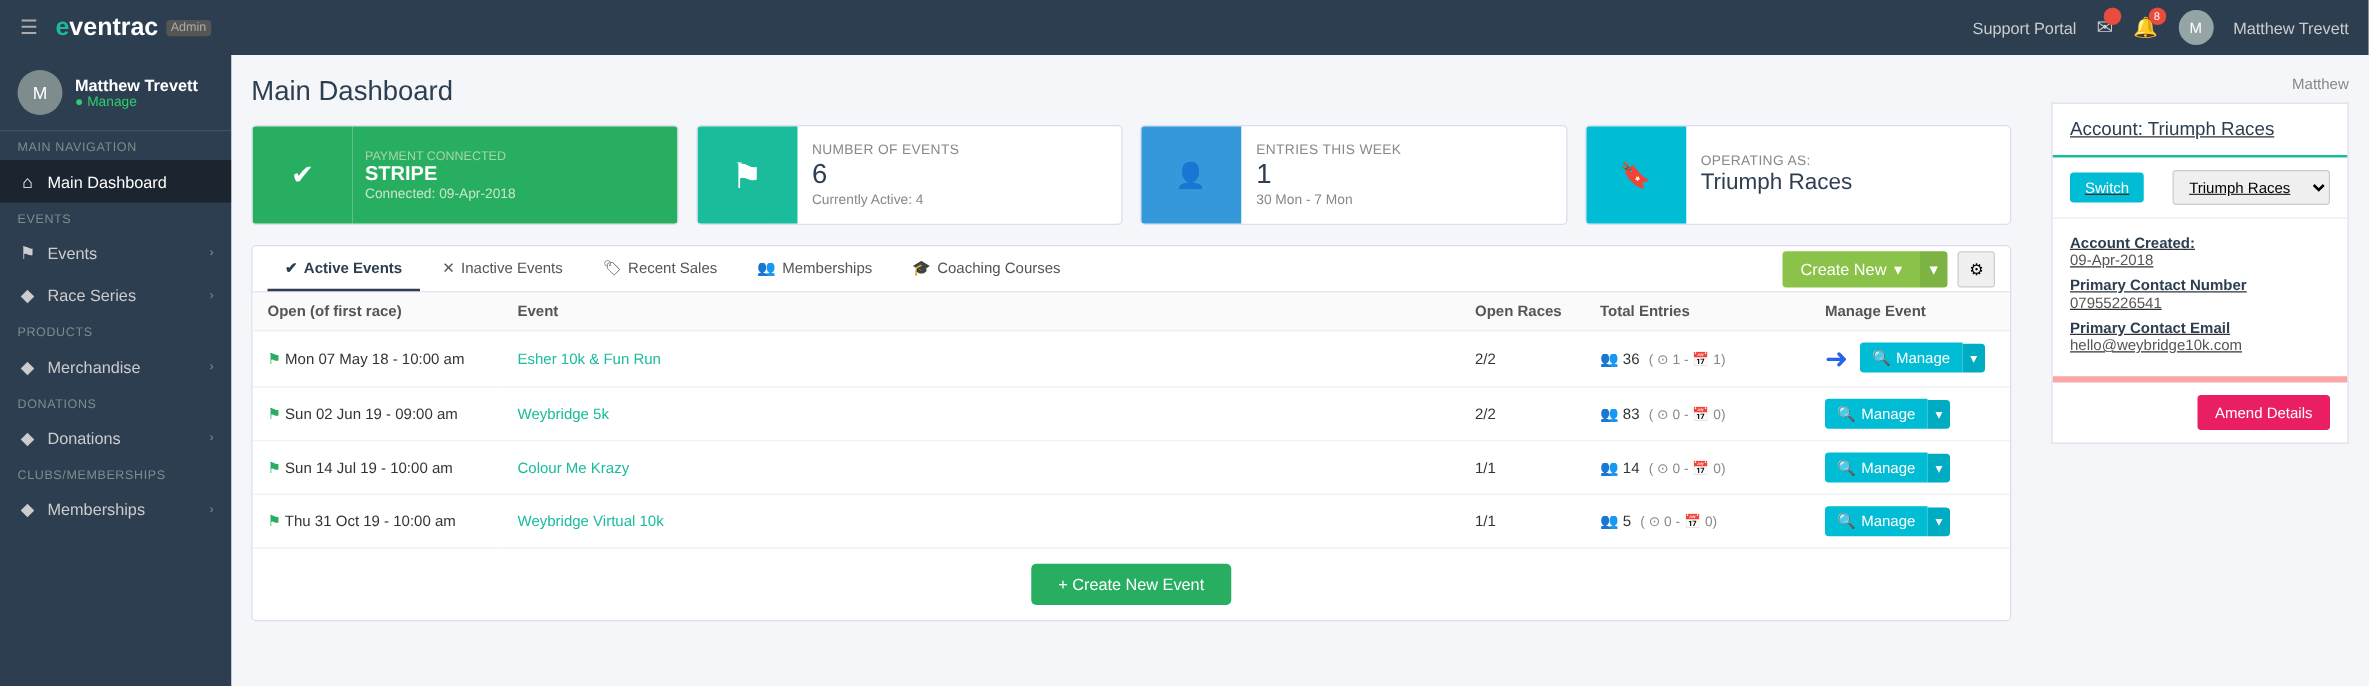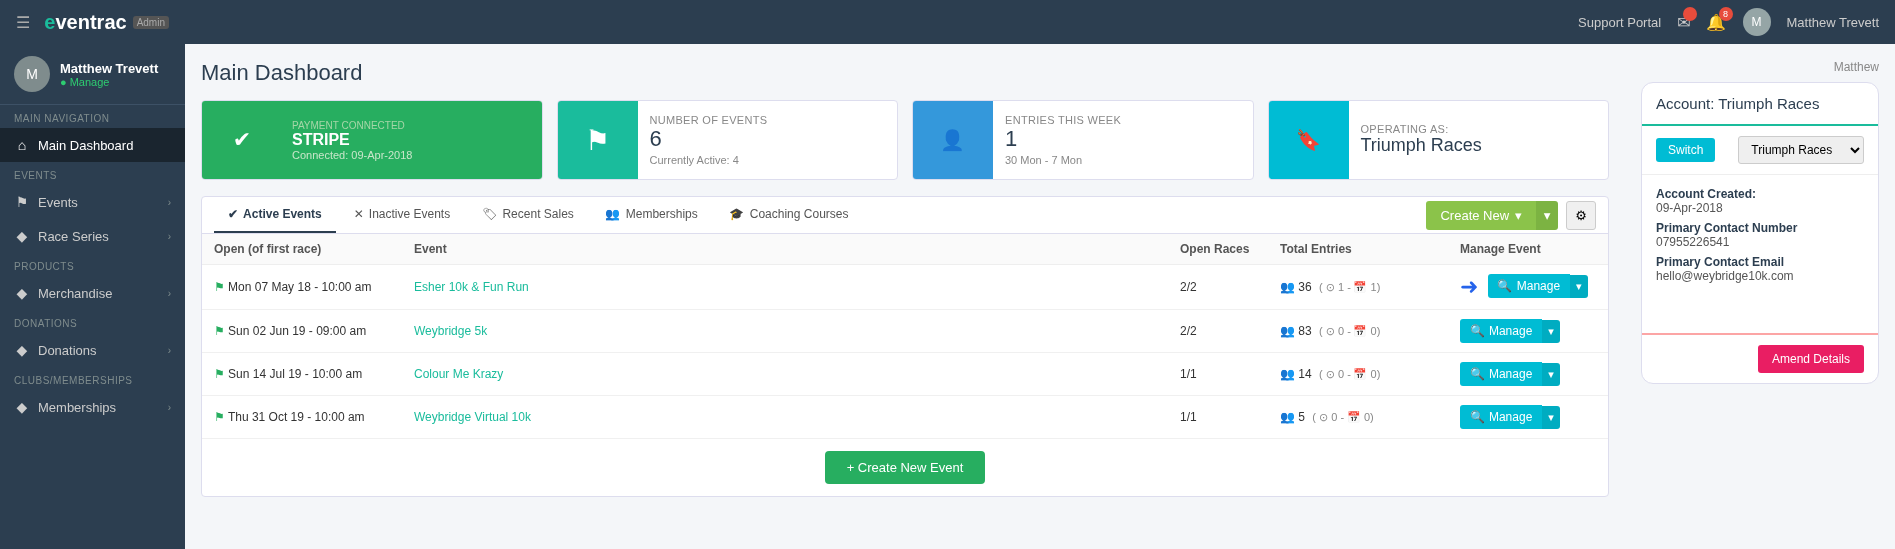--- a/index.html
+++ b/index.html
@@ -185,21 +185,21 @@
       border: none;
       padding: 9px 22px;
       border-radius: 4px;
       cursor: pointer;
       font-size: 13px;
     }
 
     
     .right-sidebar { width: 270px; flex-shrink: 0; padding: 16px; overflow-y: auto; }
     .right-top { text-align: right; font-size: 12px; color: #888; margin-bottom: 8px; }
-    .account-card { background: white; border: 1px solid #dde; border-radius: 12px; overflow: hidden; }
+    .account-card { background: white; border: 1px solid #dde; border-radius: 0; overflow: hidden; text-decoration: underline; }
     .account-card-header { padding: 12px 14px; border-bottom: 2px solid #1abc9c; }
     .account-card-title { font-size: 15px; color: #2c3e50; }
     .account-switch-row { display: flex; align-items: center; gap: 23px; padding: 10px 14px; border-bottom: 1px solid #eee; }
     .switch-btn {
       background: #00bcd4;
       color: white;
       border: none;
       padding: 5px 12px;
       border-radius: 3px;
       cursor: pointer;
@@ -208,21 +208,21 @@
     .account-select {
       flex: 1;
       padding: 5px 8px;
       border: 1px solid #ccc;
       border-radius: 3px;
       font-size: 12px;
     }
     .account-details { padding: 12px 14px; font-size: 12px; }
     .account-details p { margin-bottom: 6px; color: #555; }
     .account-details strong { color: #2c3e50; display: block; }
-    .amend-btn-row { padding: 10px 14px; text-align: right; border-top: 2px solid #fca5a5; margin-top: 32px; }
+    .amend-btn-row { padding: 10px 14px; text-align: right; border-top: 5px solid #fca5a5; }
     .amend-btn {
       background: #e91e63;
       color: white;
       border: none;
       padding: 7px 14px;
       border-radius: 3px;
       cursor: pointer;
       font-size: 12px;
     }
 

